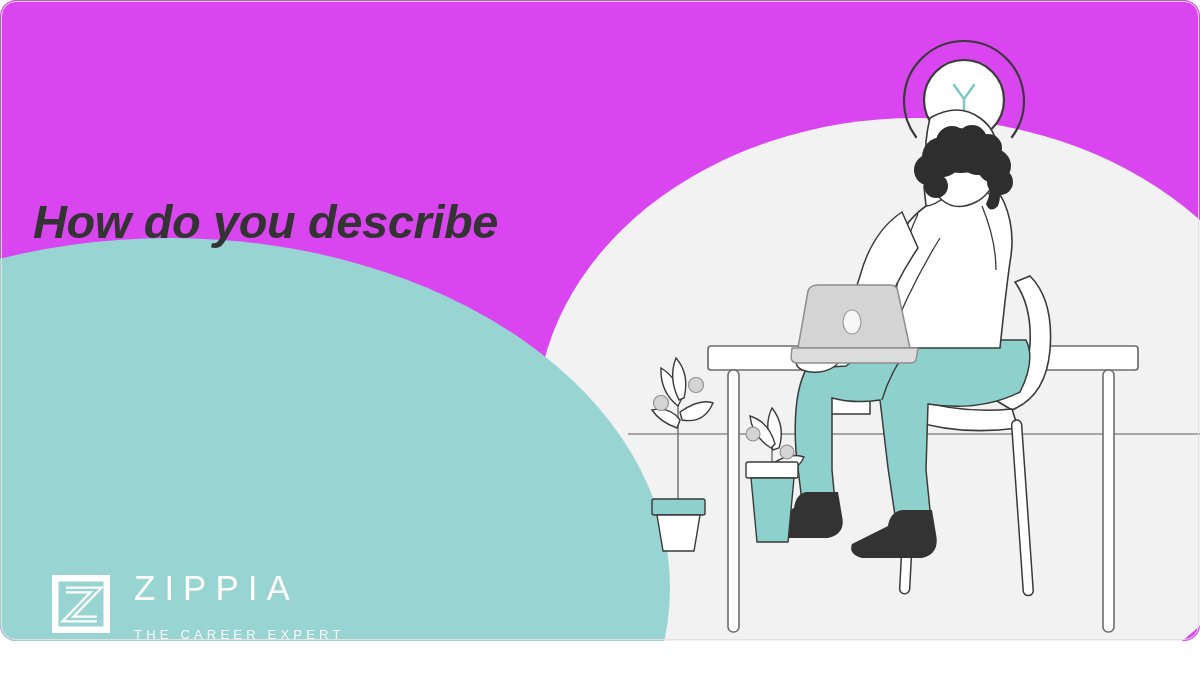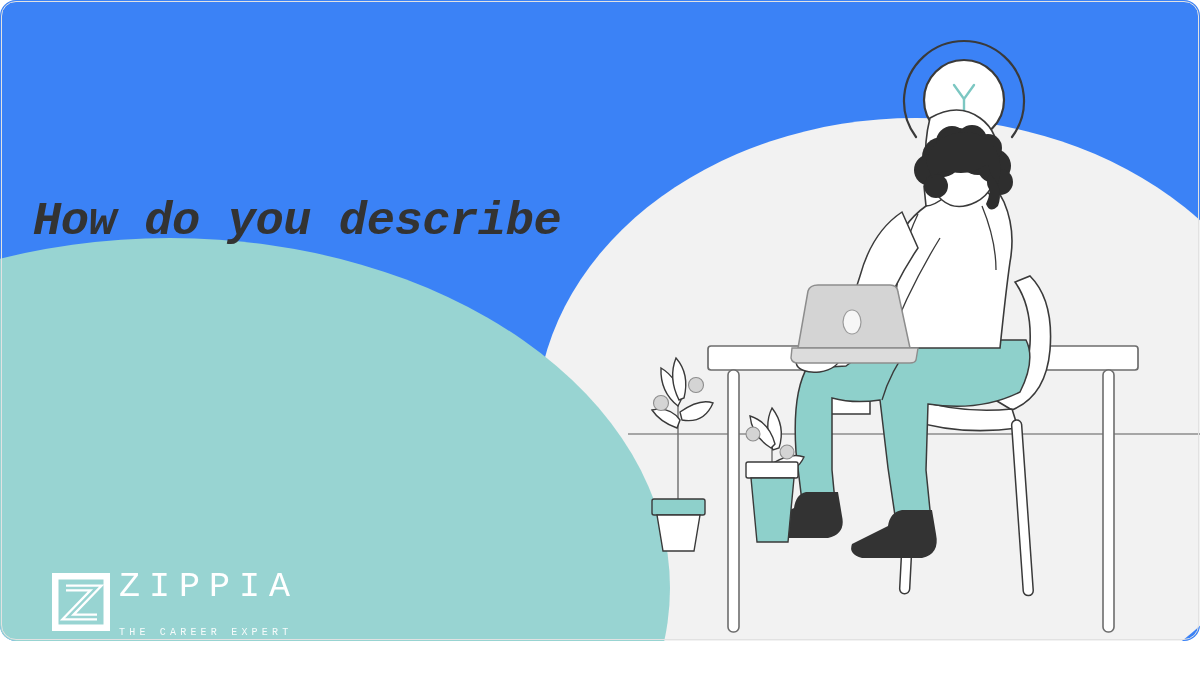--- a/index.html
+++ b/index.html
@@ -8,25 +8,24 @@
     background: #ffffff;
     width: 1200px;
     height: 675px;
     overflow: hidden;
     font-family: "Liberation Sans", sans-serif;
   }
   #card {
     position: relative;
     width: 1200px;
     height: 641px;
-    background: #3b82f6;
+    background: #d946ef;
     border-radius: 16px;
     overflow: hidden;
     box-sizing: border-box;
-    font-family: Liberation Mono, monospace;
   }
   #card-border {
     position: absolute;
     inset: 1px;
     border: 1px solid #e2e2e2;
     border-radius: 15px;
     pointer-events: none;
     z-index: 60;
   }
   .blob-gray {
@@ -62,38 +61,38 @@
     color: #333333;
     letter-spacing: -0.4px;
   }
   #logo {
     position: absolute;
     left: 52px;
     top: 570px;
     z-index: 25;
     display: flex;
     align-items: center;
-    gap: 9px;
+    gap: 24px;
   }
   #logo-mark { flex: 0 0 auto; }
   #logo-text-wrap {
     display: flex;
     flex-direction: column;
     justify-content: center;
   }
   #logo-word {
     color: #ffffff;
     font-size: 35px;
     letter-spacing: 9px;
     font-weight: 400;
     line-height: 1;
   }
   #logo-tag {
     color: #ffffff;
-    font-size: 10px;
+    font-size: 13px;
     letter-spacing: 4.2px;
     line-height: 1;
     margin-top: 23px;
     opacity: 0.92;
   }
   #illustration {
     position: absolute;
     left: 560px;
     top: 0px;
     width: 640px;

